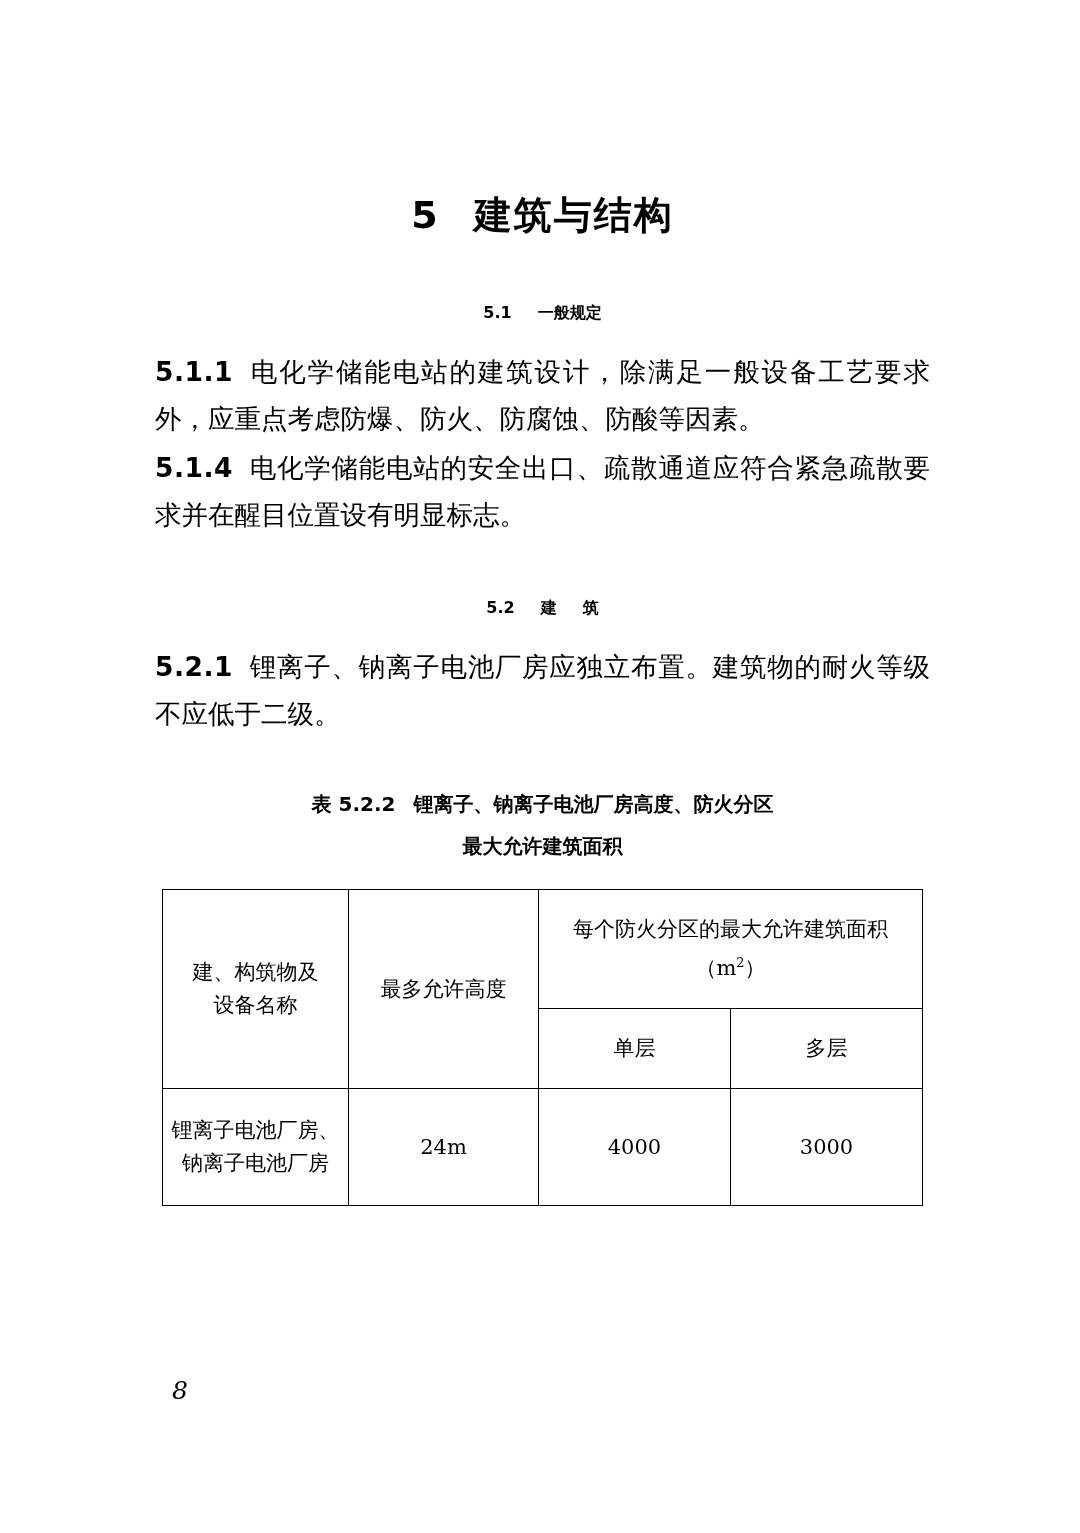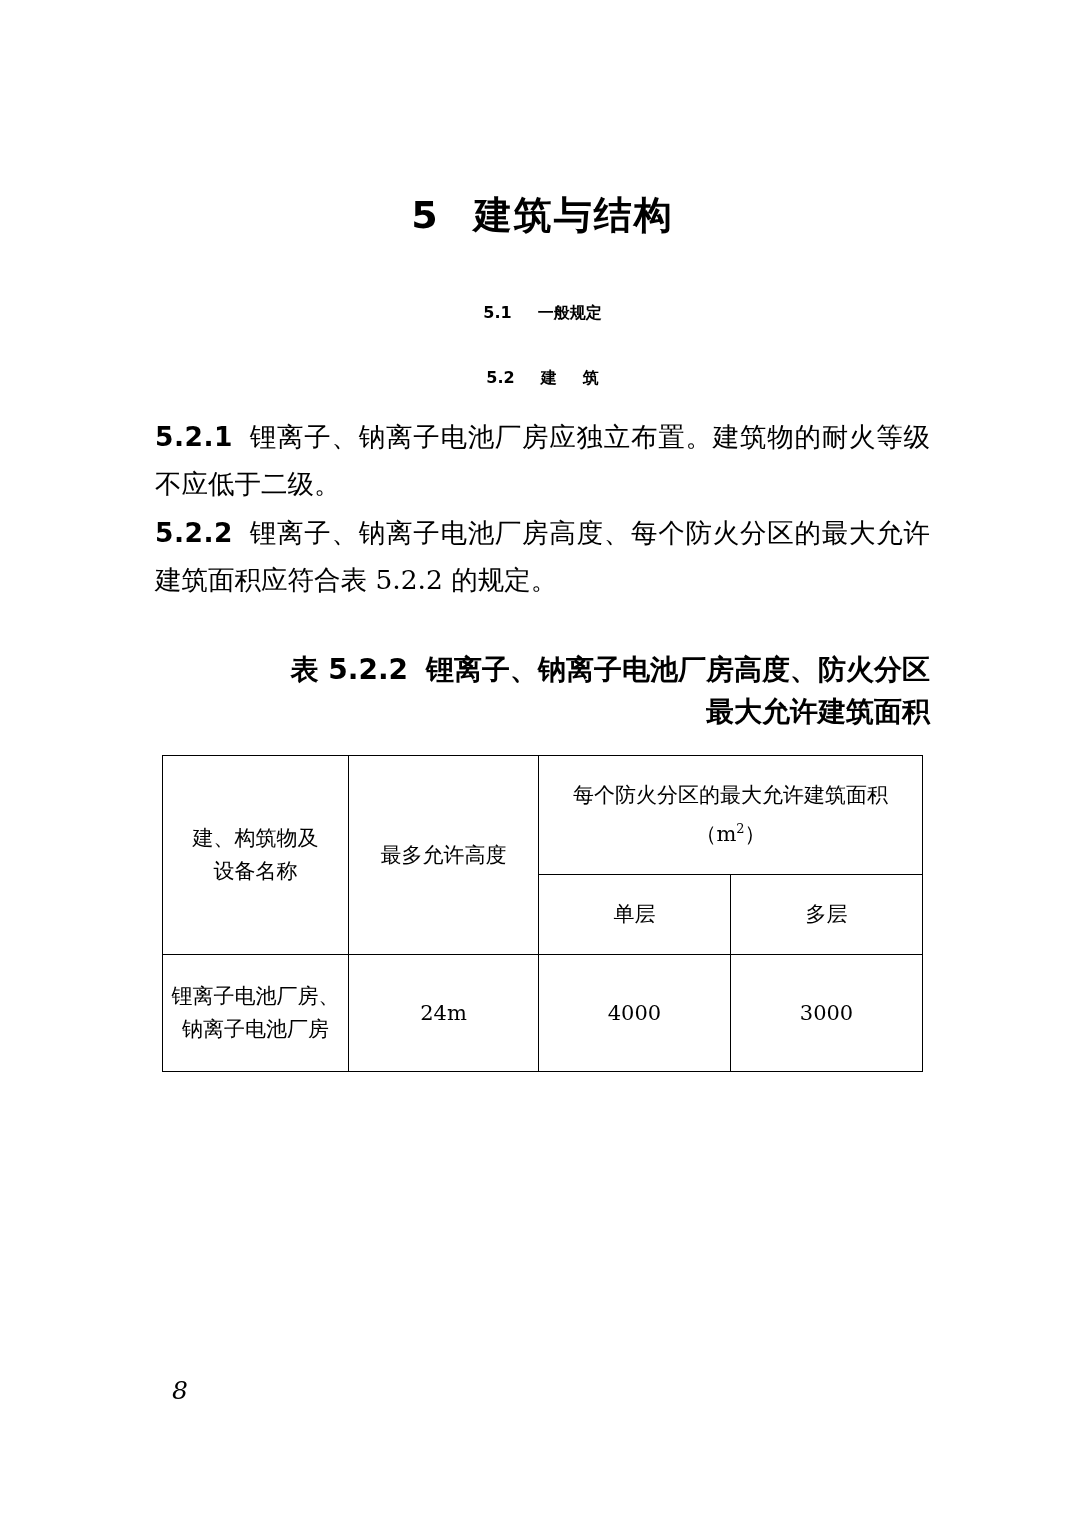--- a/index.html
+++ b/index.html
@@ -53,25 +53,25 @@
     text-justify: inter-ideograph;
     text-indent: 0;
   }
   p.clause .cnum {
     font-weight: bold;
     font-family: "DejaVu Sans", "Liberation Sans", sans-serif;
     margin-right: 16px;
     letter-spacing: 0.5px;
   }
   .sec2-title {
-    margin-top: 44px;
+    margin-top: 60px;
   }
   .table-caption {
-    text-align: right;
-    font-size: 28px;
+    text-align: center;
+    font-size: 20px;
     font-weight: bold;
     font-family: "DejaVu Sans", "Liberation Sans", sans-serif;
     margin: 46px 0 0 0;
     line-height: 42px;
   }
   .table-caption .lbl {
     margin-right: 18px;
   }
   table.spec {
     border-collapse: collapse;
@@ -113,35 +113,38 @@
 <div class="page">
 
   <h1 class="chapter-title">
     <span class="num">5</span><span>建筑与结构</span>
   </h1>
 
   <h2 class="section-title">
     <span class="num">5.1</span><span>一般规定</span>
   </h2>
 
+  <p class="clause">
+    <span class="cnum">5.1.1</span><span>电化学储能电站的建筑设计，除满足一般设备工艺要求外，应重点考虑防爆、防火、防腐蚀、防酸等因素。</span>
+  </p>
 
 
 
+  <p class="clause">
+    <span class="cnum">5.1.4</span><span>电化学储能电站的安全出口、疏散通道应符合紧急疏散要求并在醒目位置设有明显标志。</span>
+  </p>
 
   <h2 class="section-title sec2-title">
     <span class="num">5.2</span><span class="wide">建</span><span>筑</span>
   </h2>
 
   <p class="clause">
     <span class="cnum">5.2.1</span><span>锂离子、钠离子电池厂房应独立布置。建筑物的耐火等级不应低于二级。</span>
   </p>
 
-  <p class="clause">
-    <span class="cnum">5.2.2</span><span>锂离子、钠离子电池厂房高度、每个防火分区的最大允许建筑面积应符合表 5.2.2 的规定。</span>
-  </p>
 
   <div class="table-caption">
     <div>
       <span class="lbl">表 5.2.2</span><span>锂离子、钠离子电池厂房高度、防火分区</span>
     </div>
     <div>最大允许建筑面积</div>
   </div>
 
   <table class="spec">
     <colgroup>

